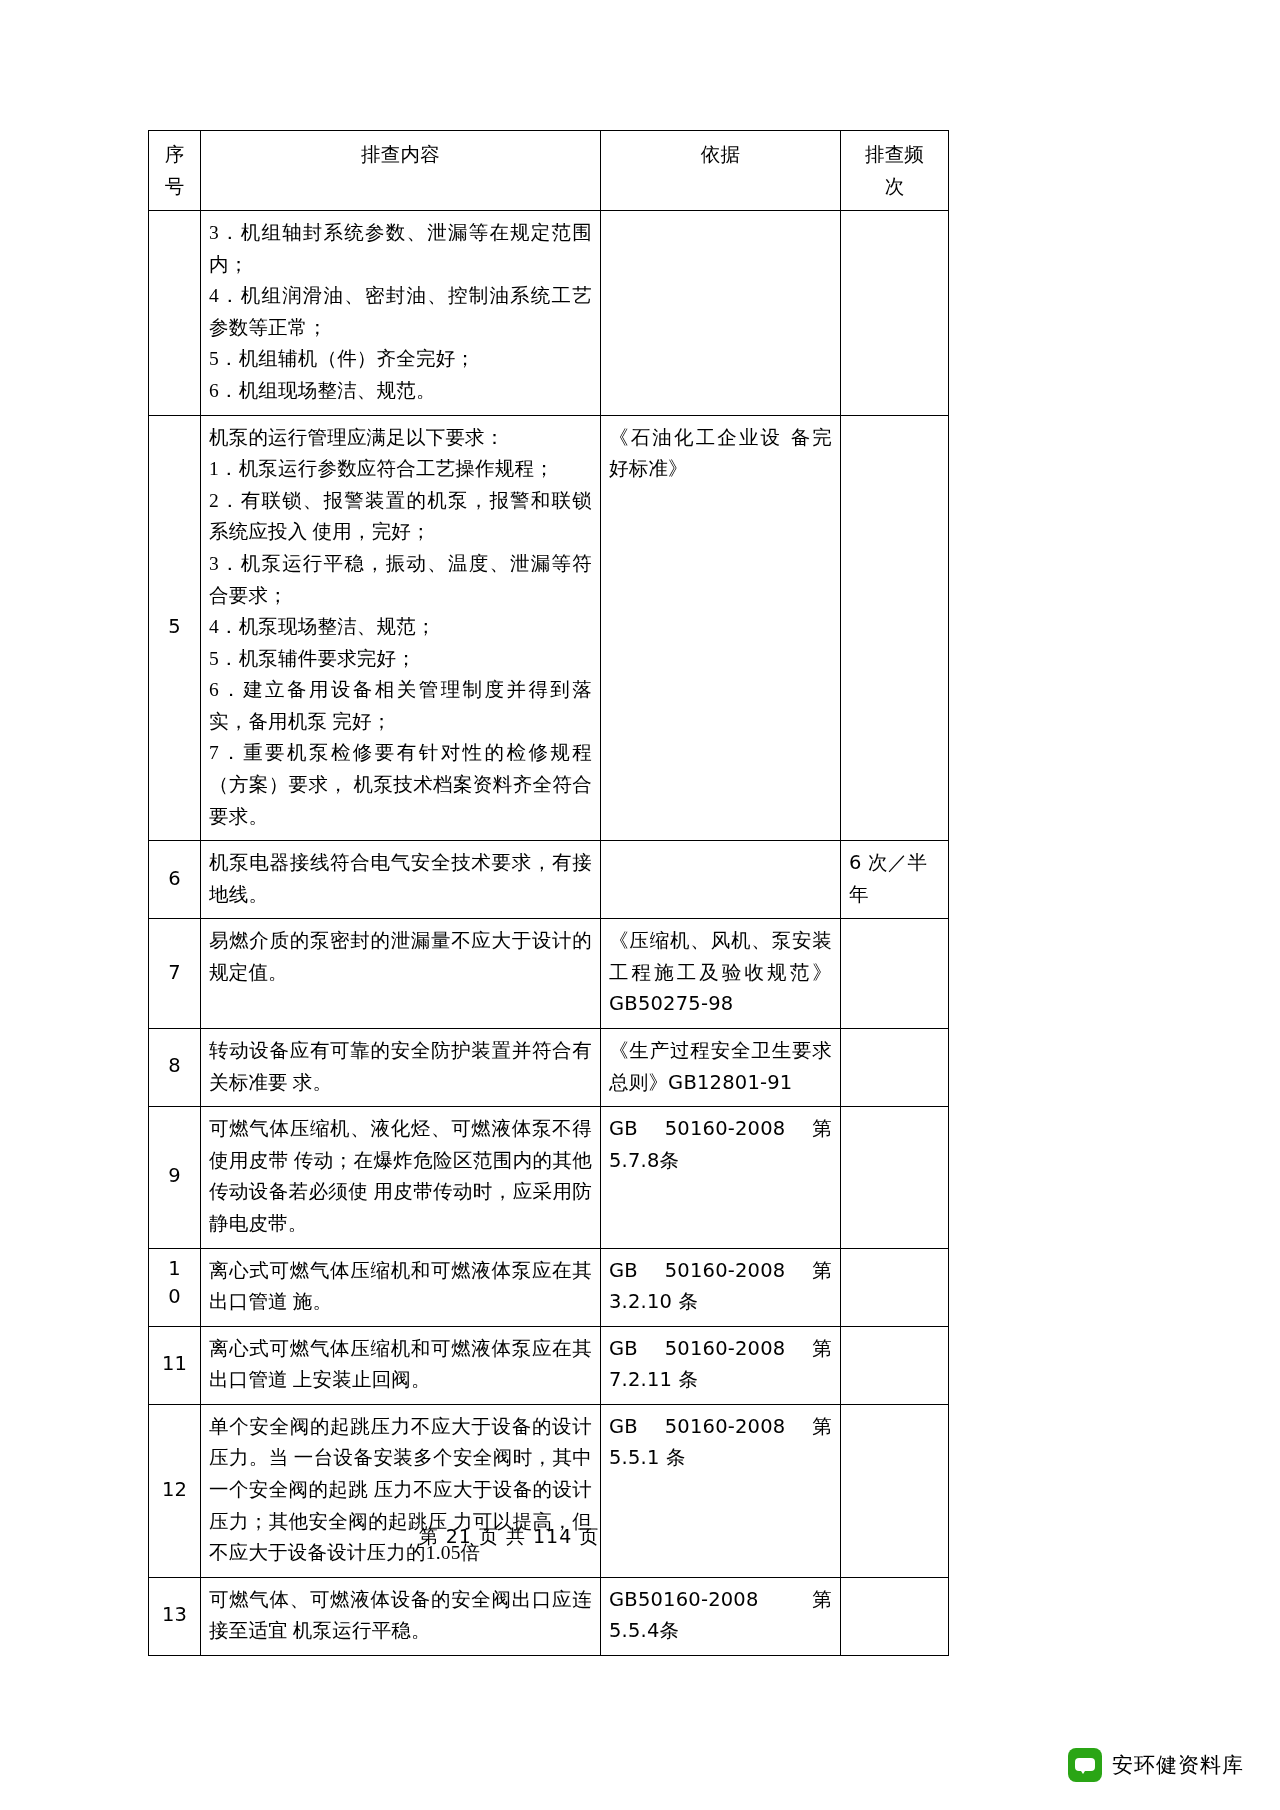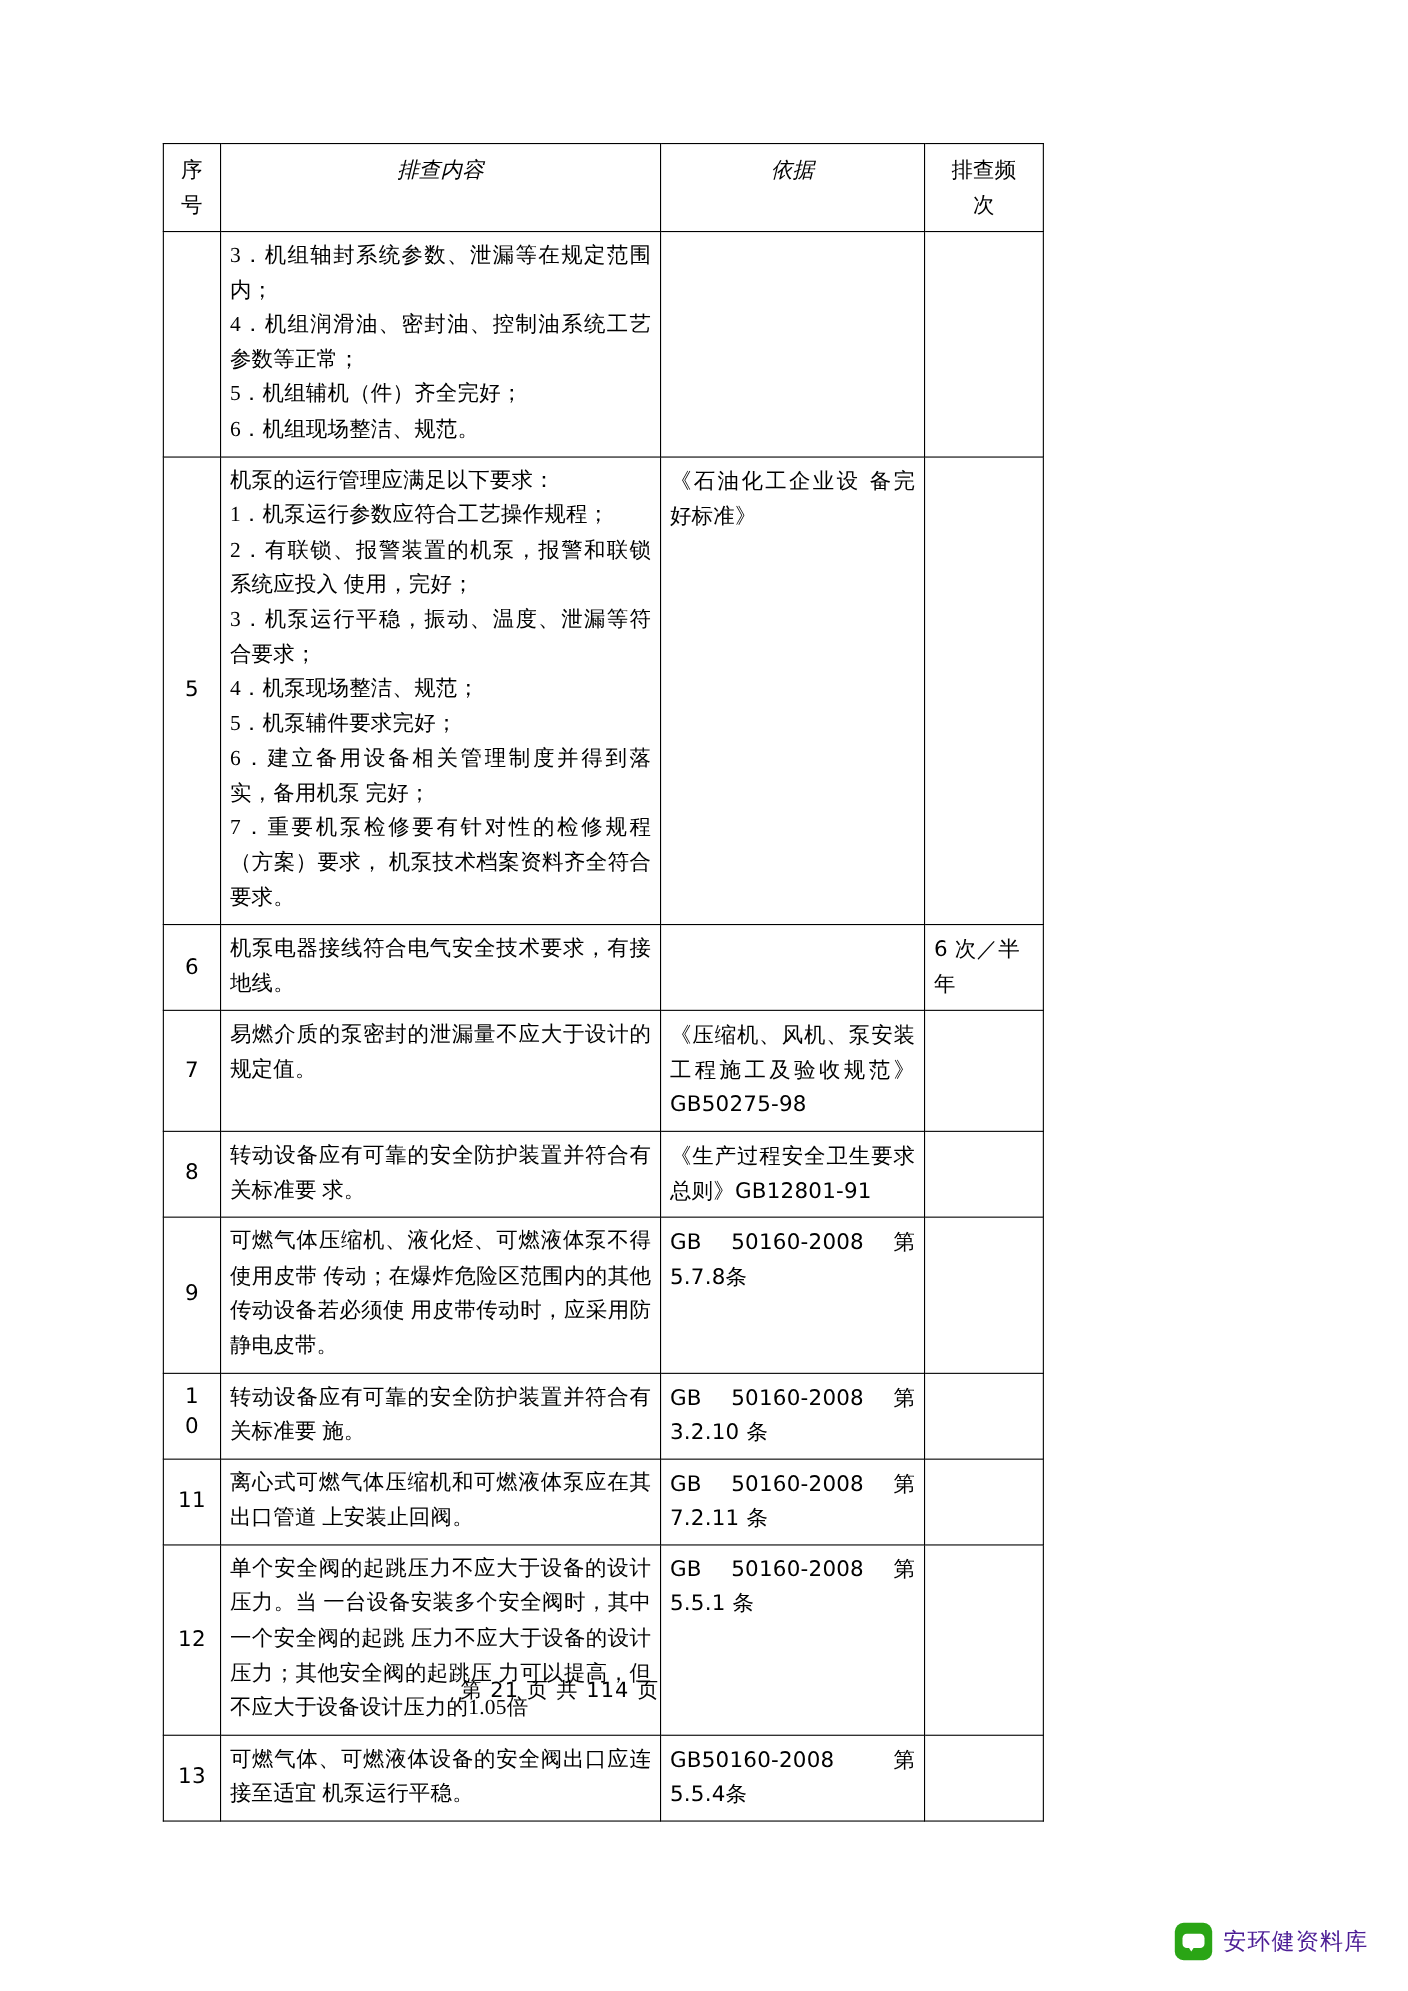--- a/index.html
+++ b/index.html
@@ -48,21 +48,20 @@
     vertical-align: top;
     padding-top: 8px;
   }
   .hdr-no {
     text-align: center;
     line-height: 1.45;
   }
   .hdr-center {
     text-align: center;
     vertical-align: middle;
-    font-style: italic;
   }
   td.cell-no {
     text-align: center;
     vertical-align: middle;
     line-height: 1.45;
   }
   td.cell-no.top {
     vertical-align: top;
   }
   .cell-body {
@@ -115,21 +114,21 @@
     content: "";
     position: absolute;
     left: 11px; top: 20px;
     width: 0; height: 0;
     border-left: 4px solid transparent;
     border-right: 4px solid transparent;
     border-top: 6px solid #fff;
   }
   .wm-text {
     font-size: 21px;
-    color: #4c1d95;
+    color: #000000;
     letter-spacing: 1px;
   }
 </style>
 </head>
 <body>
 
 <div class="page">
 
   <table class="doc-table">
     <colgroup>
@@ -191,21 +190,21 @@
       </tr>
       <tr>
         <td class="cell-no">9</td>
         <td class="cell-body nowrapish">可燃气体压缩机、液化烃、可燃液体泵不得使用皮带 传动；在爆炸危险区范围内的其他传动设备若必须使 用皮带传动时，应采用防静电皮带。</td>
         <td class="cell-ref nowrapish">GB    50160-2008    第5.7.8条</td>
         <td class="cell-freq nowrapish"></td>
       </tr>
       <tr>
         <td class="cell-no top nowrapish">1
 0</td>
-        <td class="cell-body nowrapish">转动设备应有可靠的安全防护装置并符合有关标准要 施。</td>
+        <td class="cell-body nowrapish">离心式可燃气体压缩机和可燃液体泵应在其出口管道 施。</td>
         <td class="cell-ref nowrapish">GB    50160-2008    第3.2.10 条</td>
         <td class="cell-freq nowrapish"></td>
       </tr>
       <tr>
         <td class="cell-no">11</td>
         <td class="cell-body nowrapish">离心式可燃气体压缩机和可燃液体泵应在其出口管道 上安装止回阀。</td>
         <td class="cell-ref nowrapish">GB    50160-2008    第7.2.11 条</td>
         <td class="cell-freq nowrapish"></td>
       </tr>
       <tr>

